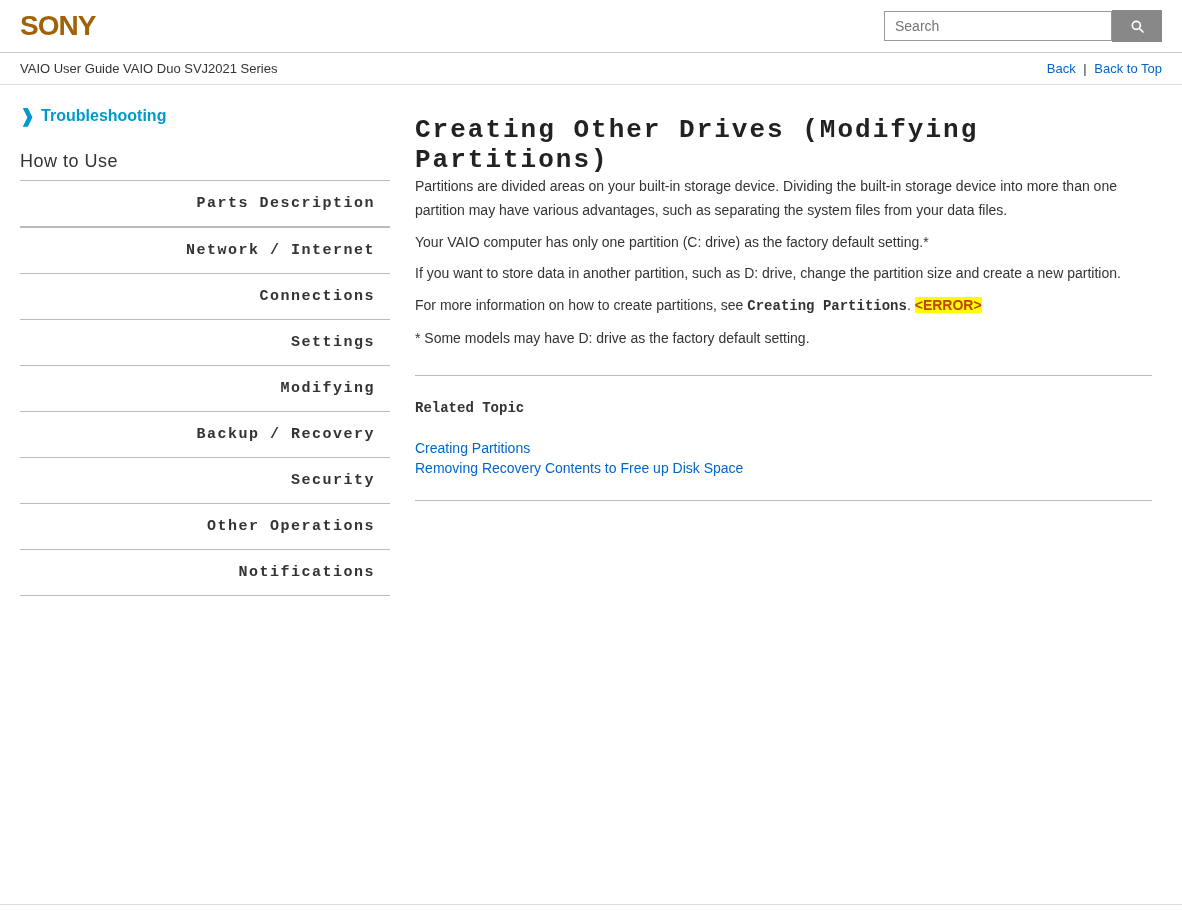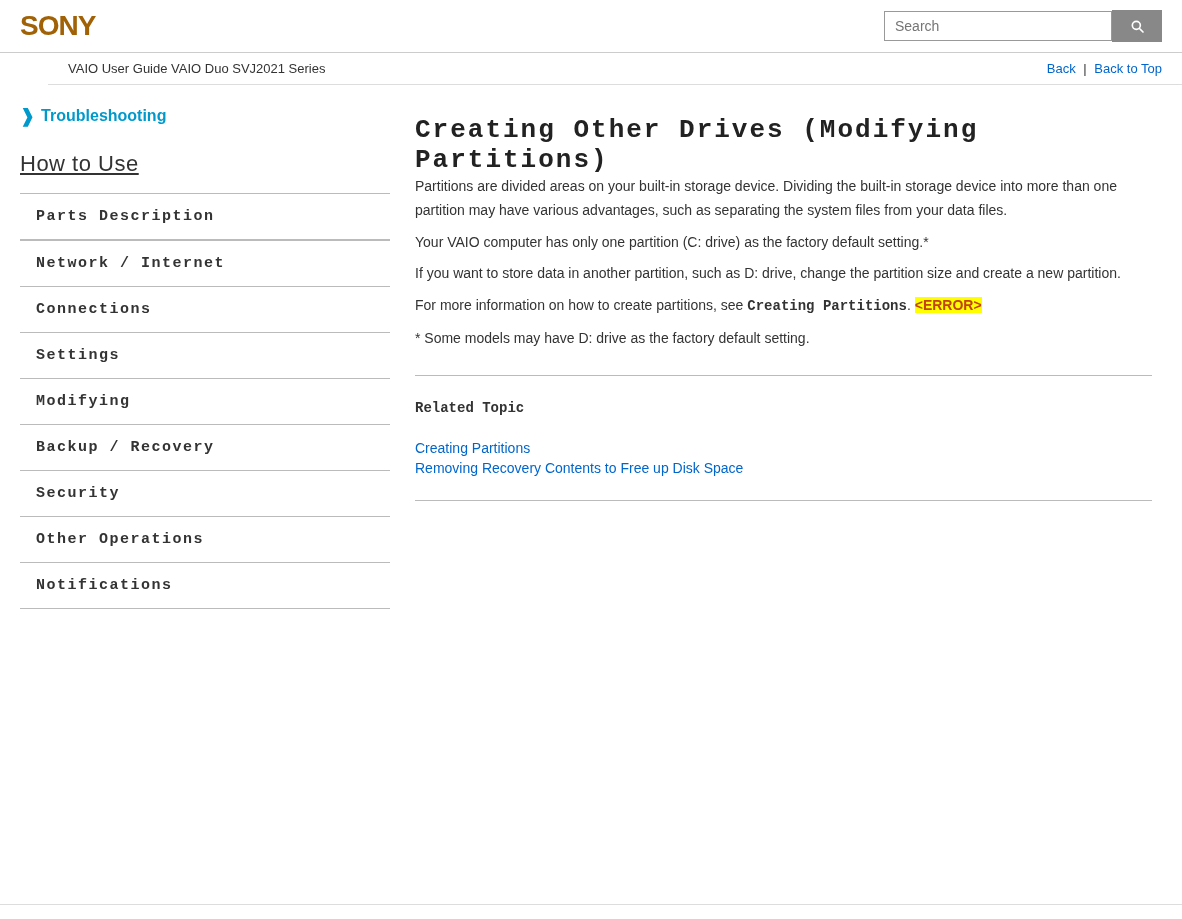--- a/index.html
+++ b/index.html
@@ -55,21 +55,20 @@
     }
 
     
     #breadcrumb-bar {
       display: flex;
       justify-content: space-between;
       padding: 8px 20px;
       border-bottom: 1px solid #ddd;
       font-size: 13px;
       color: #333;
-      margin-left: 48px;
     }
     #breadcrumb-bar .nav-links a {
       color: #0066cc;
       text-decoration: none;
       font-size: 13px;
     }
     #breadcrumb-bar .separator { color: #333; margin: 0 4px; }
 
     
     #main-layout {
@@ -94,46 +93,46 @@
       gap: 6px;
       margin-bottom: 20px;
       padding-bottom: 4px;
     }
     .sidebar-section-title .chevron {
       color: #0099cc;
       font-size: 18px;
     }
 
     .sidebar-group-title {
-      font-size: 22px;
+      font-size: 18px;
       font-weight: normal;
       color: #333;
-      margin-bottom: 16px;
+      margin-bottom: 8px;
       margin-top: 10px;
       letter-spacing: 0.5px;
-      text-decoration: underline;
     }
 
     .sidebar-divider {
       border: none;
       border-top: 1px solid #bbb;
       margin: 0 0 0 0;
       width: 370px;
     }
 
     .sidebar-item {
       display: block;
       font-size: 15px;
       font-weight: bold;
       color: #333;
       letter-spacing: 1.5px;
       padding: 14px 0 14px 16px;
       cursor: pointer;
       text-decoration: none;
       font-family: 'Courier New', Courier, monospace;
+      text-align: right;
     }
 
     
     #content {
       flex: 1;
       padding: 20px 30px 40px 40px;
     }
 
     .page-title {
       font-size: 26px;

